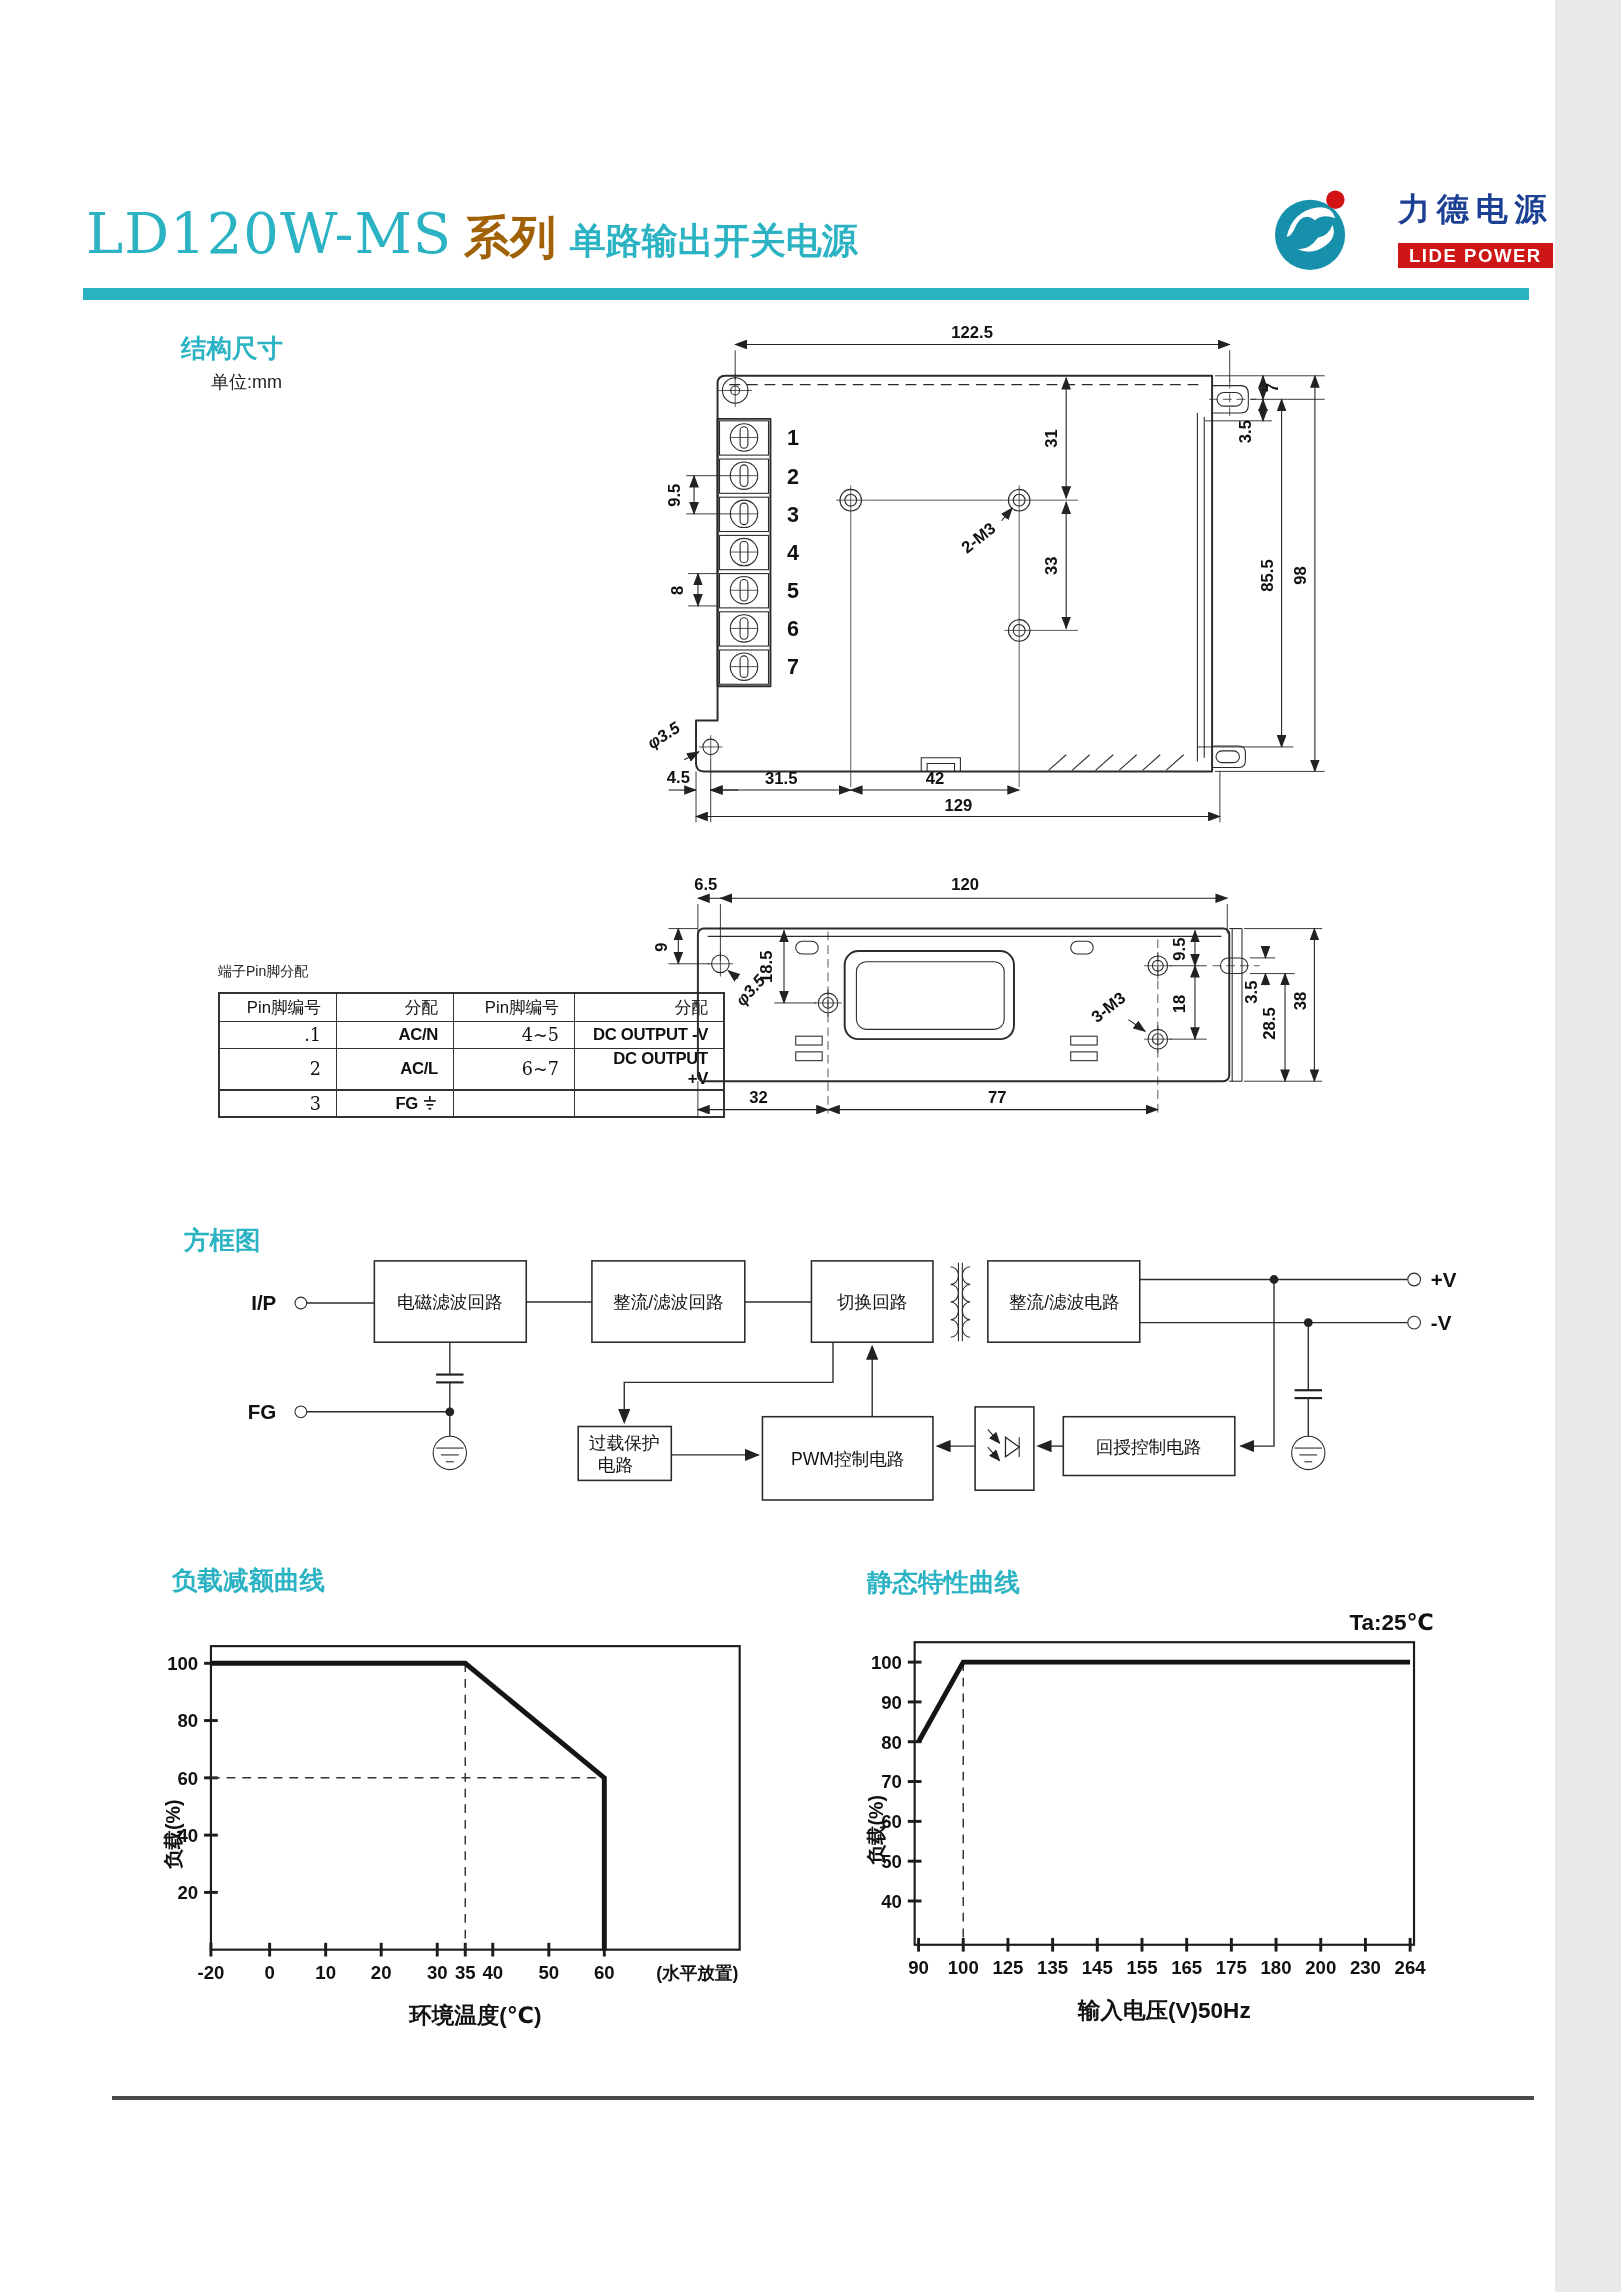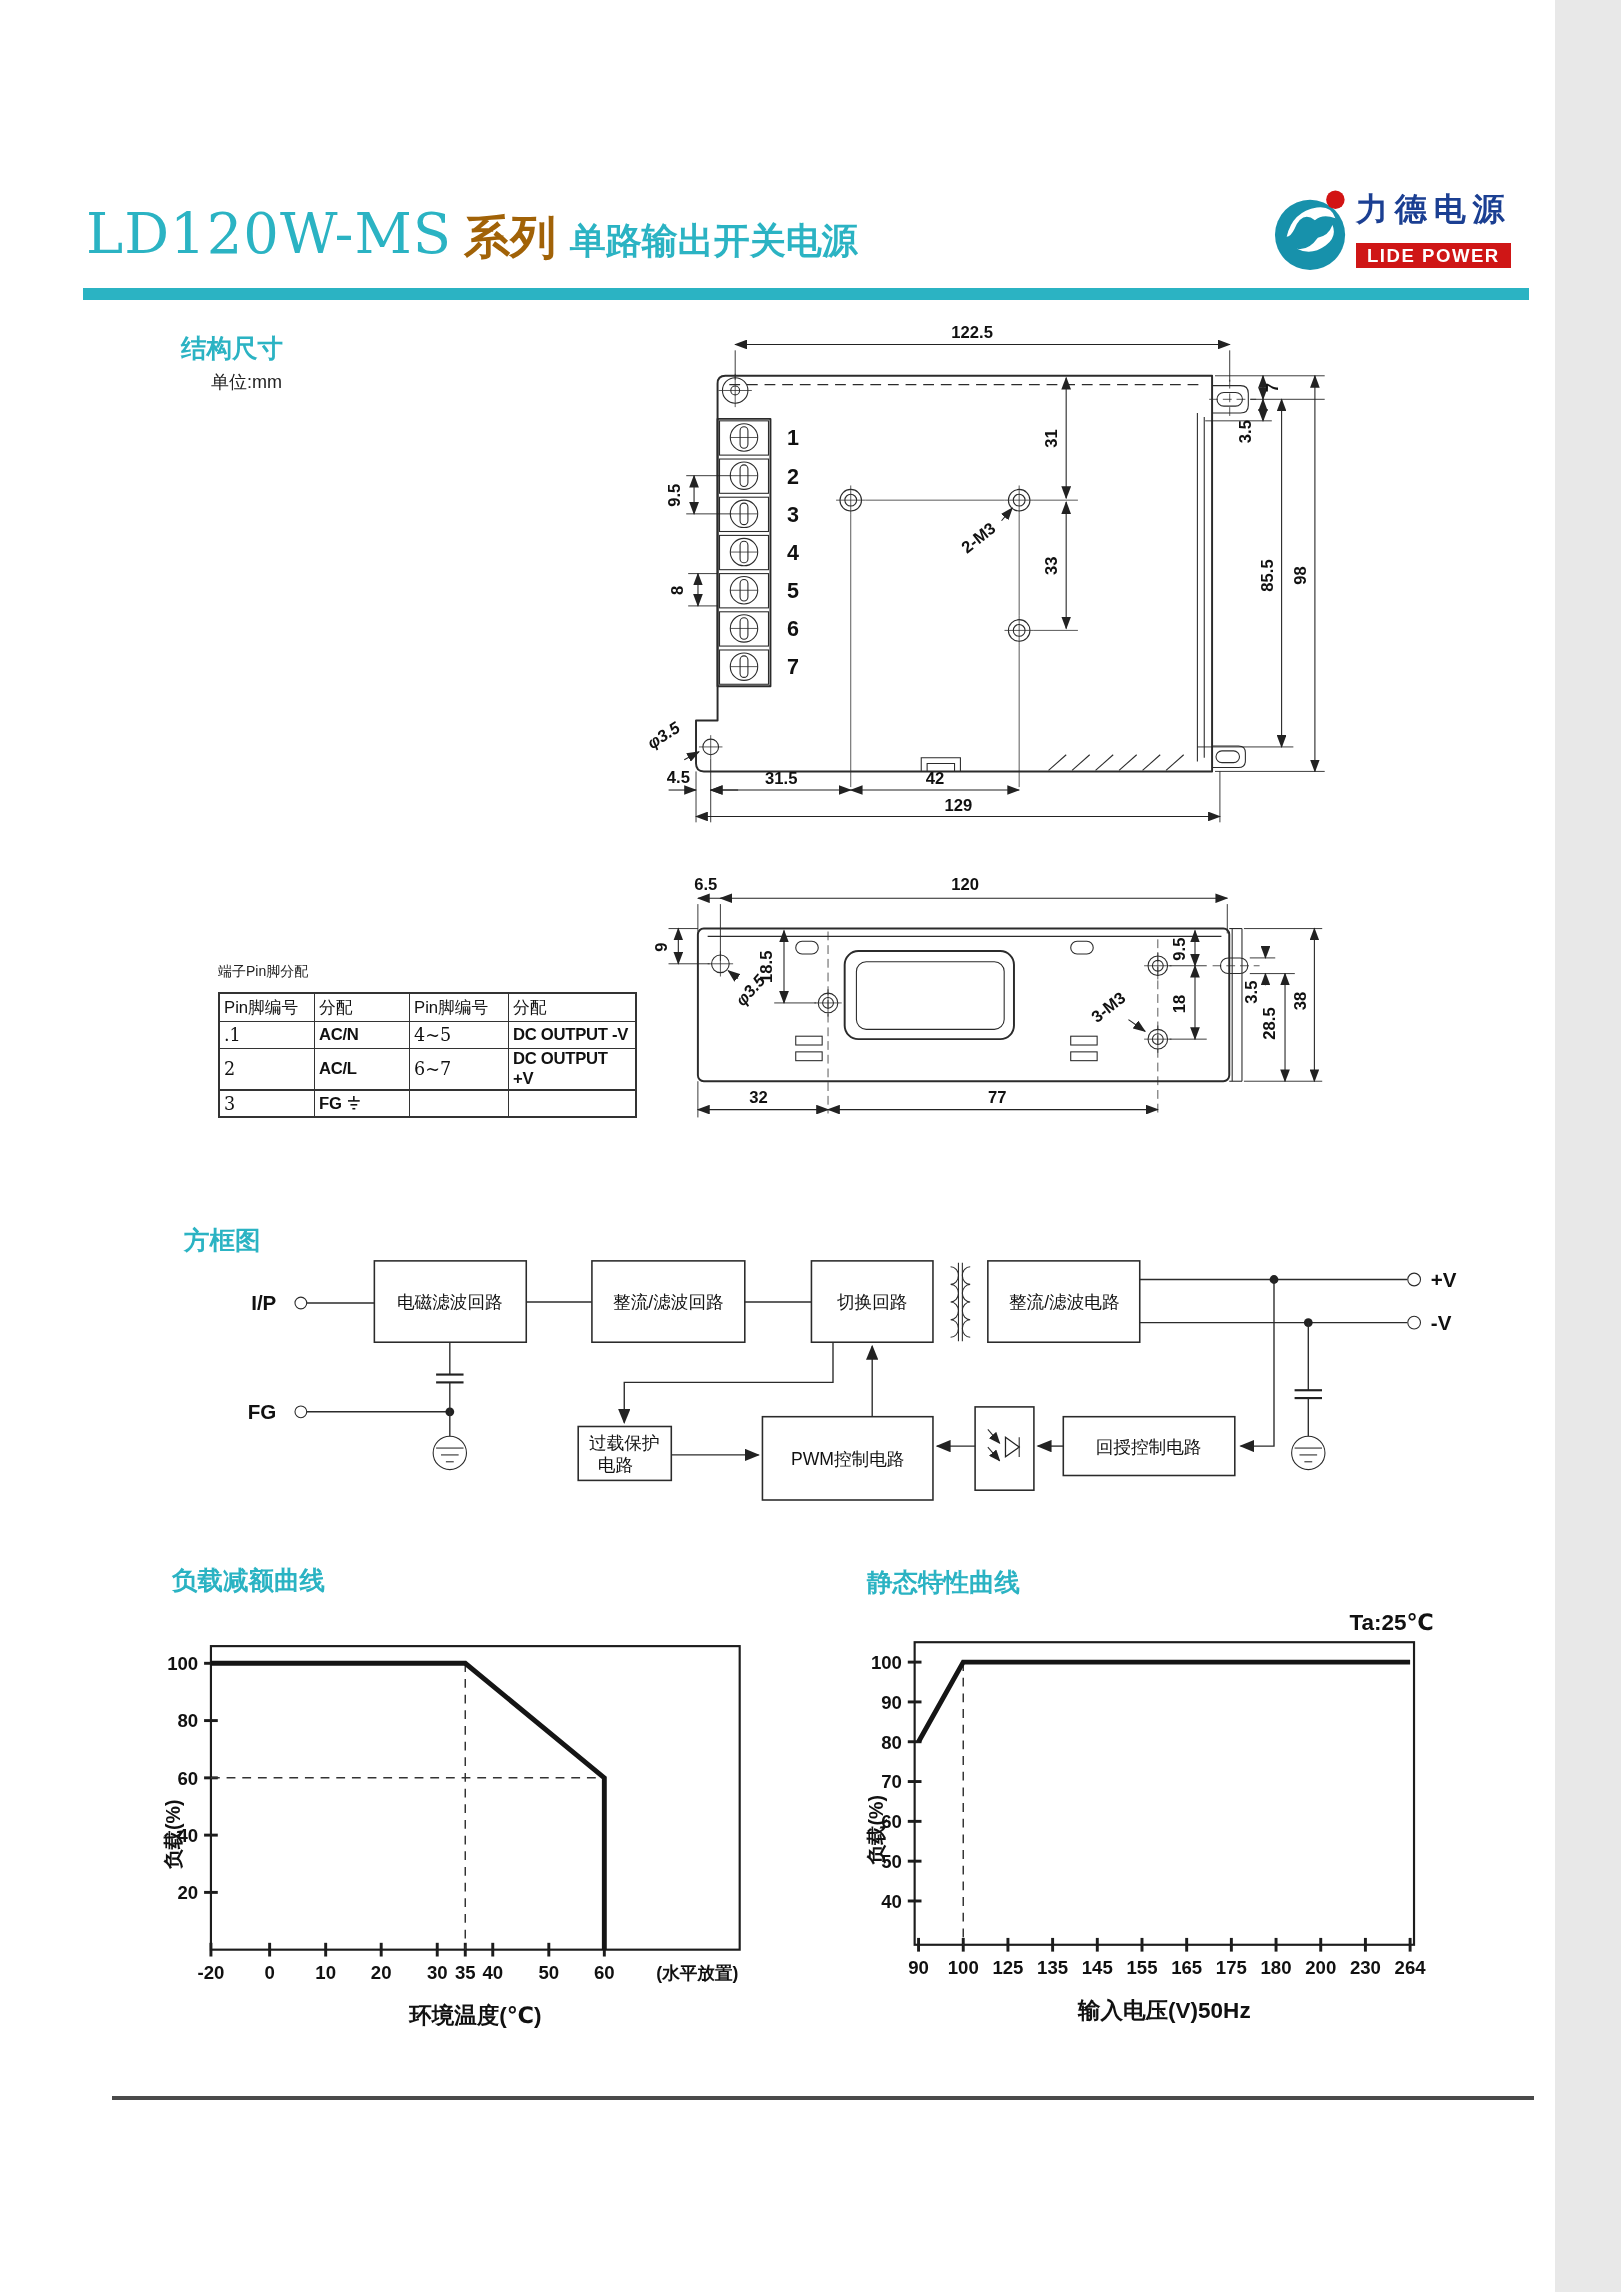--- a/index.html
+++ b/index.html
@@ -5,32 +5,32 @@
   html,body{margin:0;padding:0;background:#e8e8e8;}
   #page{position:relative;width:1555px;height:2293px;background:#ffffff;overflow:hidden;
         font-family:"Liberation Sans","DejaVu Sans",sans-serif;color:#111;}
   .abs{position:absolute;}
   
   .title-row{position:absolute;left:86px;top:201px;display:flex;align-items:baseline;white-space:nowrap;}
   .t-model{font-family:"DejaVu Serif","Liberation Serif",serif;font-size:56px;font-weight:400;color:#2bb3c3;letter-spacing:1px;}
   .t-series{font-size:46px;font-weight:700;color:#a16207;margin-left:12px;}
   .t-product{font-size:36px;font-weight:700;color:#2bb3c3;margin-left:13.7px;}
   .accent-bar{position:absolute;left:83px;top:288px;width:1446px;height:11.8px;background:#2bb3c3;}
-  .logo{position:absolute;left:1274px;top:184px;display:flex;align-items:center;}
+  .logo{position:absolute;left:1274px;top:184px;display:flex;align-items:center;gap:42px;}
   .logo-text{margin-left:5.9px;}
   .logo-cn{font-size:32px;font-weight:700;color:#1b3f92;letter-spacing:6.9px;line-height:39px;}
   .logo-en{width:155px;height:25.5px;background:#cf1616;color:#fff;font-size:18.6px;font-weight:700;
            letter-spacing:1.5px;text-align:center;line-height:25.5px;margin-top:14px;}
   
   .sec-h{position:absolute;font-size:25.5px;font-weight:700;color:#2bb3c3;}
   .unit{position:absolute;font-size:18px;color:#222;margin-left:23px;}
   
   .pin-title{position:absolute;left:218px;top:963px;font-size:14px;color:#222;}
   .pin-table{position:absolute;left:218px;top:992px;border-collapse:collapse;}
-  .pin-table td{border:1.4px solid #333;text-align:left;font-size:16.7px;height:25.5px;padding:0 4px;}
+  .pin-table td{border:1.4px solid #333;text-align:right;font-size:16.7px;height:25.5px;padding:0 15px;}
   .pin-table tr.hdr td{font-size:16.7px;height:27.4px;}
   .pin-table td.b{font-weight:700;letter-spacing:-0.3px;}
   .pin-table td.num{font-family:"DejaVu Serif","Liberation Serif",serif;font-size:17.6px;}
   .pin-table{border:2px solid #333;}
   .pin-table tr.thickline td{border-top:2.4px solid #333;}
   
   svg .thick{stroke:#2b2b2b;stroke-width:2;fill:none;stroke-linejoin:round;}
   svg .thin{stroke:#2b2b2b;stroke-width:1.1;fill:none;}
   svg .hair{stroke:#2b2b2b;stroke-width:0.8;fill:none;}
   svg .dim{stroke:#222;stroke-width:1.1;fill:none;}

